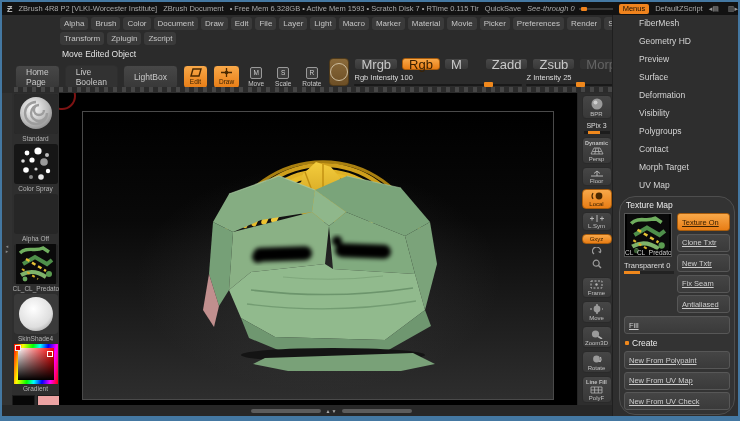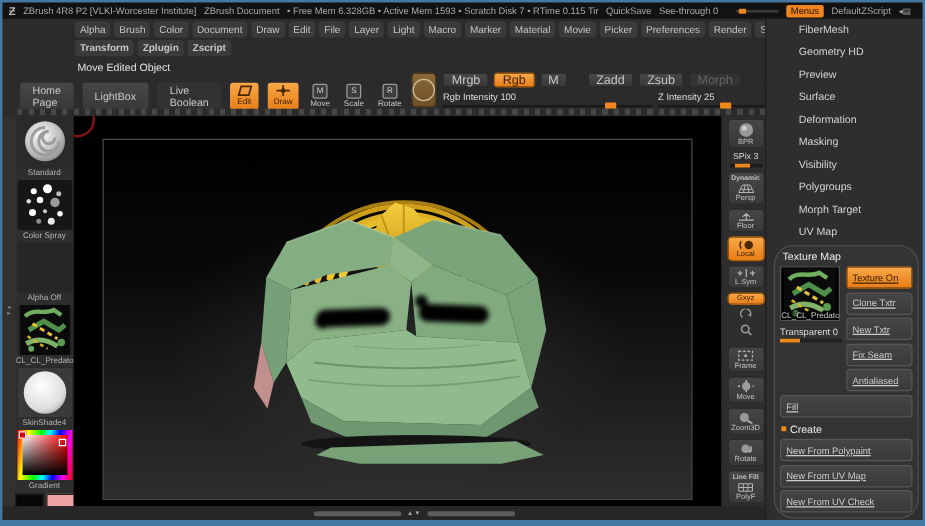--- a/index.html
+++ b/index.html
@@ -1,42 +1,42 @@
 <!DOCTYPE html>
 <html><head>
 <meta charset="utf-8">
 <style>
   html,body{margin:0;padding:0;background:#666;}
   #app{position:relative;width:740px;height:421px;box-sizing:border-box;border:2px solid #4478a2;border-bottom-width:5px;background:#2b2b2b;font-family:"Liberation Sans",sans-serif;overflow:hidden;color:#c9c9c9;}
   
   .titlebar{position:absolute;left:0;top:0;right:0;height:13px;background:#121212;display:flex;align-items:center;gap:6px;padding:0 5px;font-size:7.5px;color:#a9a9a9;white-space:nowrap;overflow:hidden;}
   .tb-logo{color:#b3b3b3;font-weight:bold;font-size:9px;}
   .menus-btn{background:#ef831d;color:#1d1205;padding:0 4px;border-radius:2px;height:10px;line-height:10px;}
-  .see-wrap{display:flex;align-items:center;gap:14px;}
+  .see-wrap{display:flex;align-items:center;gap:4px;font-style:italic;}
   .see-track{width:34px;height:2px;background:#3a3a3a;position:relative;}
   .see-handle{position:absolute;left:2px;top:-1px;width:6px;height:4px;background:#ef831d;border-radius:1px;}
   .win-icons{margin-left:auto;display:flex;gap:9px;align-items:center;color:#9a9a9a;font-size:7px;}
   
   .content{position:absolute;left:0;top:13px;width:613px;bottom:0;padding-left:46px;}
   .menurow{display:flex;gap:3px;padding:2px 2px 1px 12px;}
-  .menurow.second{padding-top:1px;font-weight:bold;}
+  .menurow.second{padding-top:1px;}
   .menu-item{background:#3a3a3a;border-radius:3px;padding:2px 4px;font-size:8px;color:#c6c6c6;line-height:9px;}
   .moveedited{padding:3px 0 0 14px;font-size:8.5px;color:#e2e2e2;}
   .shelf{position:absolute;top:41px;left:0;right:0;height:31px;display:flex;align-items:center;gap:5px;padding-left:13px;}
   .btn{background:linear-gradient(#474747,#383838);border:1px solid #2c2c2c;border-radius:4px;height:24px;display:flex;align-items:center;justify-content:center;font-size:8.5px;color:#cacaca;padding:0 10px;box-sizing:border-box;margin-top:10px;}
   .btn.plain{background:#323232;border-color:#2e2e2e;}
   .btn.orange{background:linear-gradient(#f8a849,#e87d15);color:#3a2000;flex-direction:column;padding:0 5px;gap:1px;font-size:6.5px;}
   .btn.iconb{flex-direction:column;padding:0 3px;gap:1px;font-size:6.5px;background:none;border:none;}
   .iconbox{width:10px;height:10px;border:1px solid #9a9a9a;border-radius:2px;font-size:6.5px;line-height:10px;text-align:center;color:#cfcfcf;background:#3c3c3c;}
   .orange .iconsvg *{stroke:#4a2800;}
   .brush-circle{width:27px;height:26px;border-radius:4px;background:linear-gradient(#8a6a3a,#6d4f26);border:1px solid #4f3a1a;display:flex;align-items:center;justify-content:center;}
   .brush-circle i{display:block;width:16px;height:16px;border:1.5px solid #cdbd9f;border-radius:50%;}
   .shelf-right{display:flex;flex-direction:column;gap:3px;}
   .srow{display:flex;align-items:flex-end;gap:4px;}
-  .mini{height:12px;padding:0 6px;font-size:10px;border-radius:3px;background:linear-gradient(#484848,#383838);border:1px solid #2b2b2b;display:flex;align-items:center;color:#c8c8c8;box-sizing:border-box;}
+  .mini{height:12px;padding:0 6px;font-size:13px;border-radius:3px;background:linear-gradient(#484848,#383838);border:1px solid #2b2b2b;display:flex;align-items:center;color:#c8c8c8;box-sizing:border-box;}
   .mini.orange{background:linear-gradient(#f8a849,#e87d15);color:#3a2000;border-color:#a85c0c;}
   .mini.dim{color:#636363;background:#333;}
   .slider{font-size:7.5px;color:#ddd;}
   .track{height:2px;background:#191919;border-radius:1px;margin-top:2px;position:relative;}
   .handle{position:absolute;top:-2px;width:9px;height:5px;background:#f0881c;border-radius:1px;}
   .tickstrip{position:absolute;top:72px;left:12px;right:4px;height:5px;background:repeating-linear-gradient(90deg,#464646 0 4px,#2b2b2b 4px 9px);}
   
   .workspace{position:absolute;top:78px;left:0;right:0;bottom:11px;}
   .leftstrip{position:absolute;left:0;top:0;bottom:0;width:10px;background:#313131;border-right:1px solid #262626;display:flex;flex-direction:column;align-items:center;justify-content:center;color:#8a8a8a;font-size:5px;line-height:5px;}
   .sidebar{position:absolute;left:10px;top:0;bottom:0;width:47px;background:#2e2e2e;display:flex;flex-direction:column;align-items:center;padding-top:1px;gap:1px;overflow:hidden;}
@@ -134,22 +134,22 @@
       </div>
     <div class="menurow second">
         <div class="menu-item">Transform</div>
         <div class="menu-item">Zplugin</div>
         <div class="menu-item">Zscript</div>
       </div>
     <div class="moveedited">Move Edited Object</div>
 
     <div class="shelf">
       <div class="btn">Home Page</div>
+      <div class="btn plain">Live Boolean</div>
       <div class="btn">LightBox</div>
-      <div class="btn plain">Live Boolean</div>
       <div class="btn orange">
         <svg class="iconsvg" width="13" height="9" viewBox="0 0 13 9">
             <polygon points="2,8 4,1 12,1 10,8" fill="none" stroke="#4a2800" stroke-width="1.4"></polygon>
           </svg>
         <span>Edit</span>
       </div>
       <div class="btn orange">
         <svg class="iconsvg" width="11" height="9" viewBox="0 0 11 9">
             <path d="M5.5,0 V9 M0,4.5 H11" stroke="#4a2800" stroke-width="1.3"></path>
             <circle cx="5.5" cy="4.5" r="1.4" fill="#4a2800"></circle>
@@ -459,23 +459,23 @@
     </div>
   </div>
 
   <div class="tray">
     <div>
         <div class="tray-item">FiberMesh</div>
         <div class="tray-item">Geometry HD</div>
         <div class="tray-item">Preview</div>
         <div class="tray-item">Surface</div>
         <div class="tray-item">Deformation</div>
-        <div class="tray-item">Masking</div>
         <div class="tray-item">Visibility</div>
         <div class="tray-item">Polygroups</div>
+        <div class="tray-item">Contact</div>
         <div class="tray-item">Morph Target</div>
         <div class="tray-item">UV Map</div>
       </div>
 
     <div class="tmap">
       <div class="tmap-header">Texture Map</div>
       <div class="tmap-body">
         <div class="tmap-thumbcol">
           <div class="tmap-thumb">
             <svg width="46" height="42" viewBox="0 0 40 40">

